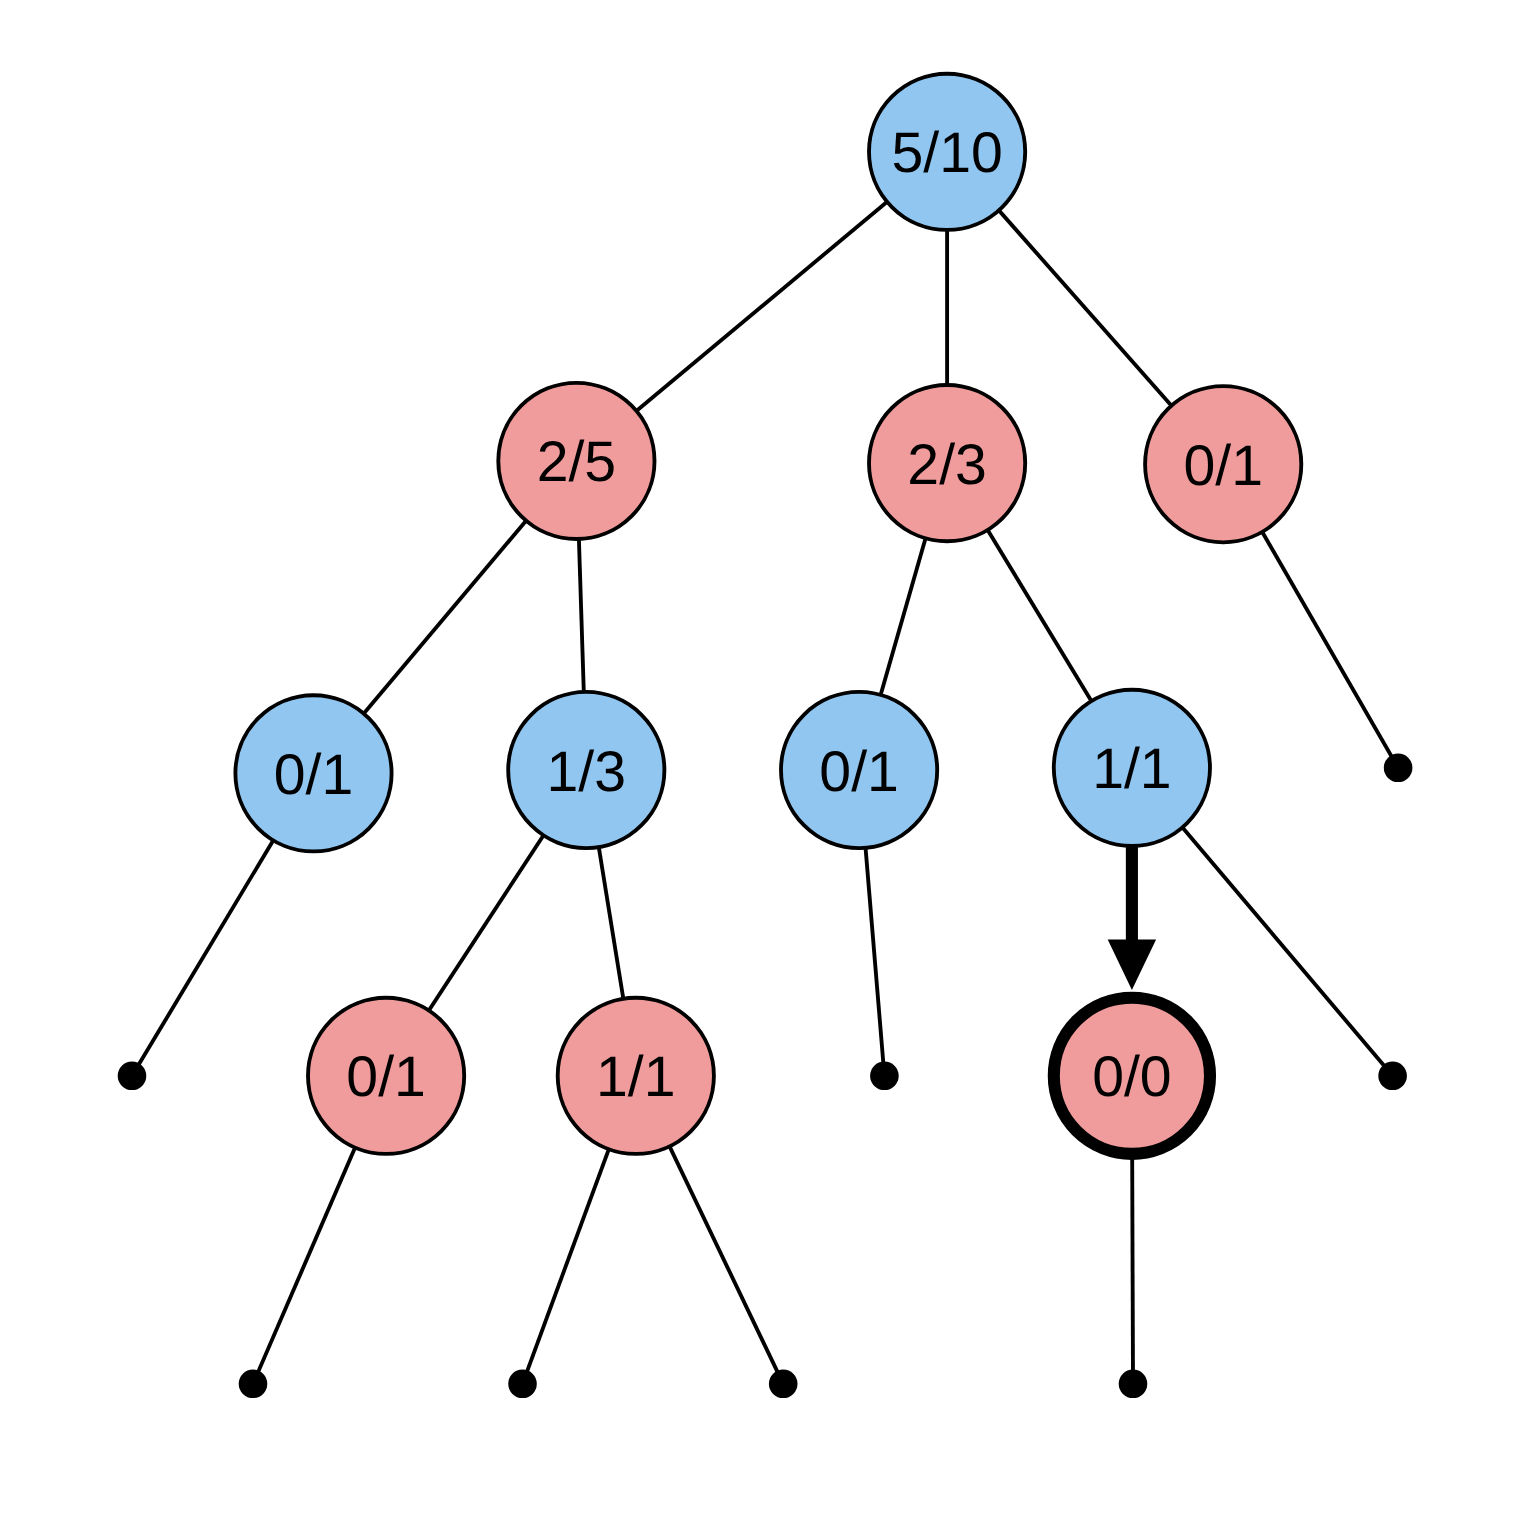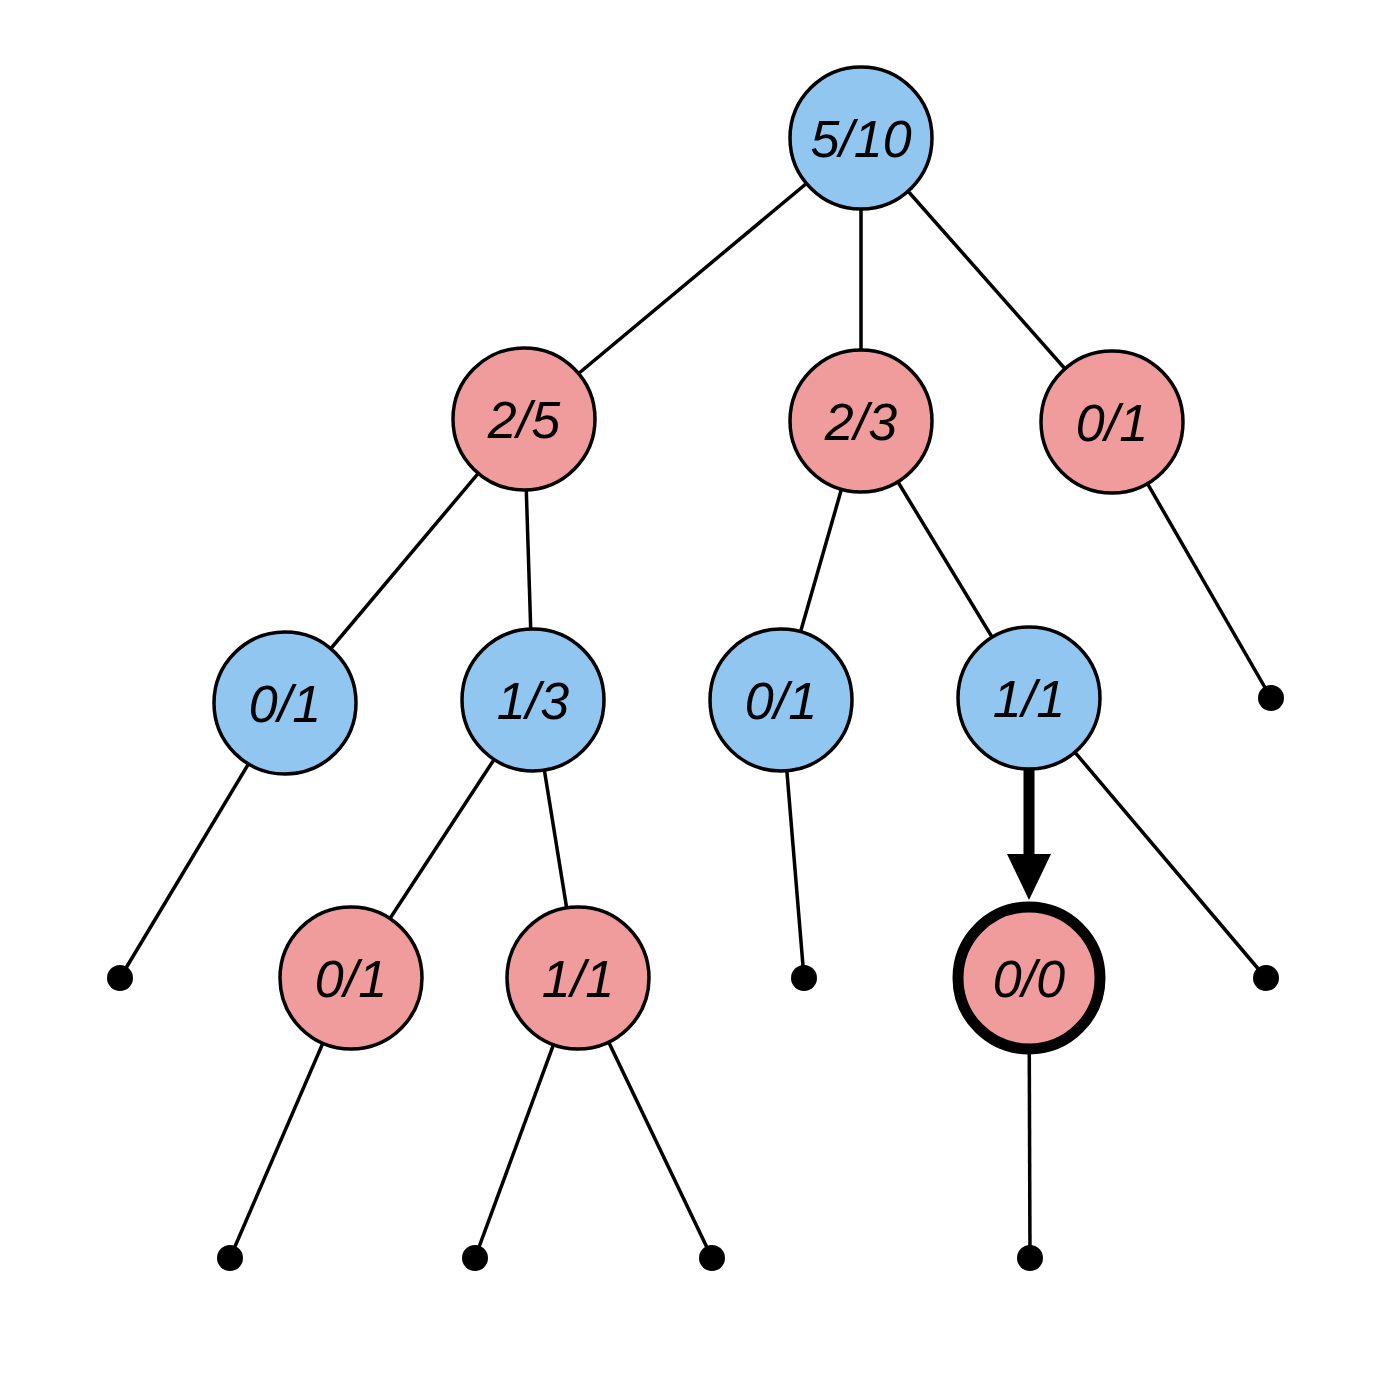--- a/index.html
+++ b/index.html
@@ -9,21 +9,20 @@
     width: 1400px;
     height: 1400px;
     overflow: hidden;
     font-family: "Liberation Sans", "DejaVu Sans", sans-serif;
   }
   #diagram-wrap {
     position: relative;
     width: 1400px;
     height: 1400px;
     background: #ffffff;
-    font-style: italic;
   }
   svg {
     display: block;
   }
   text.node-label {
     font-family: "Liberation Sans", "DejaVu Sans", sans-serif;
     text-anchor: middle;
   }
 </style>
 </head>

